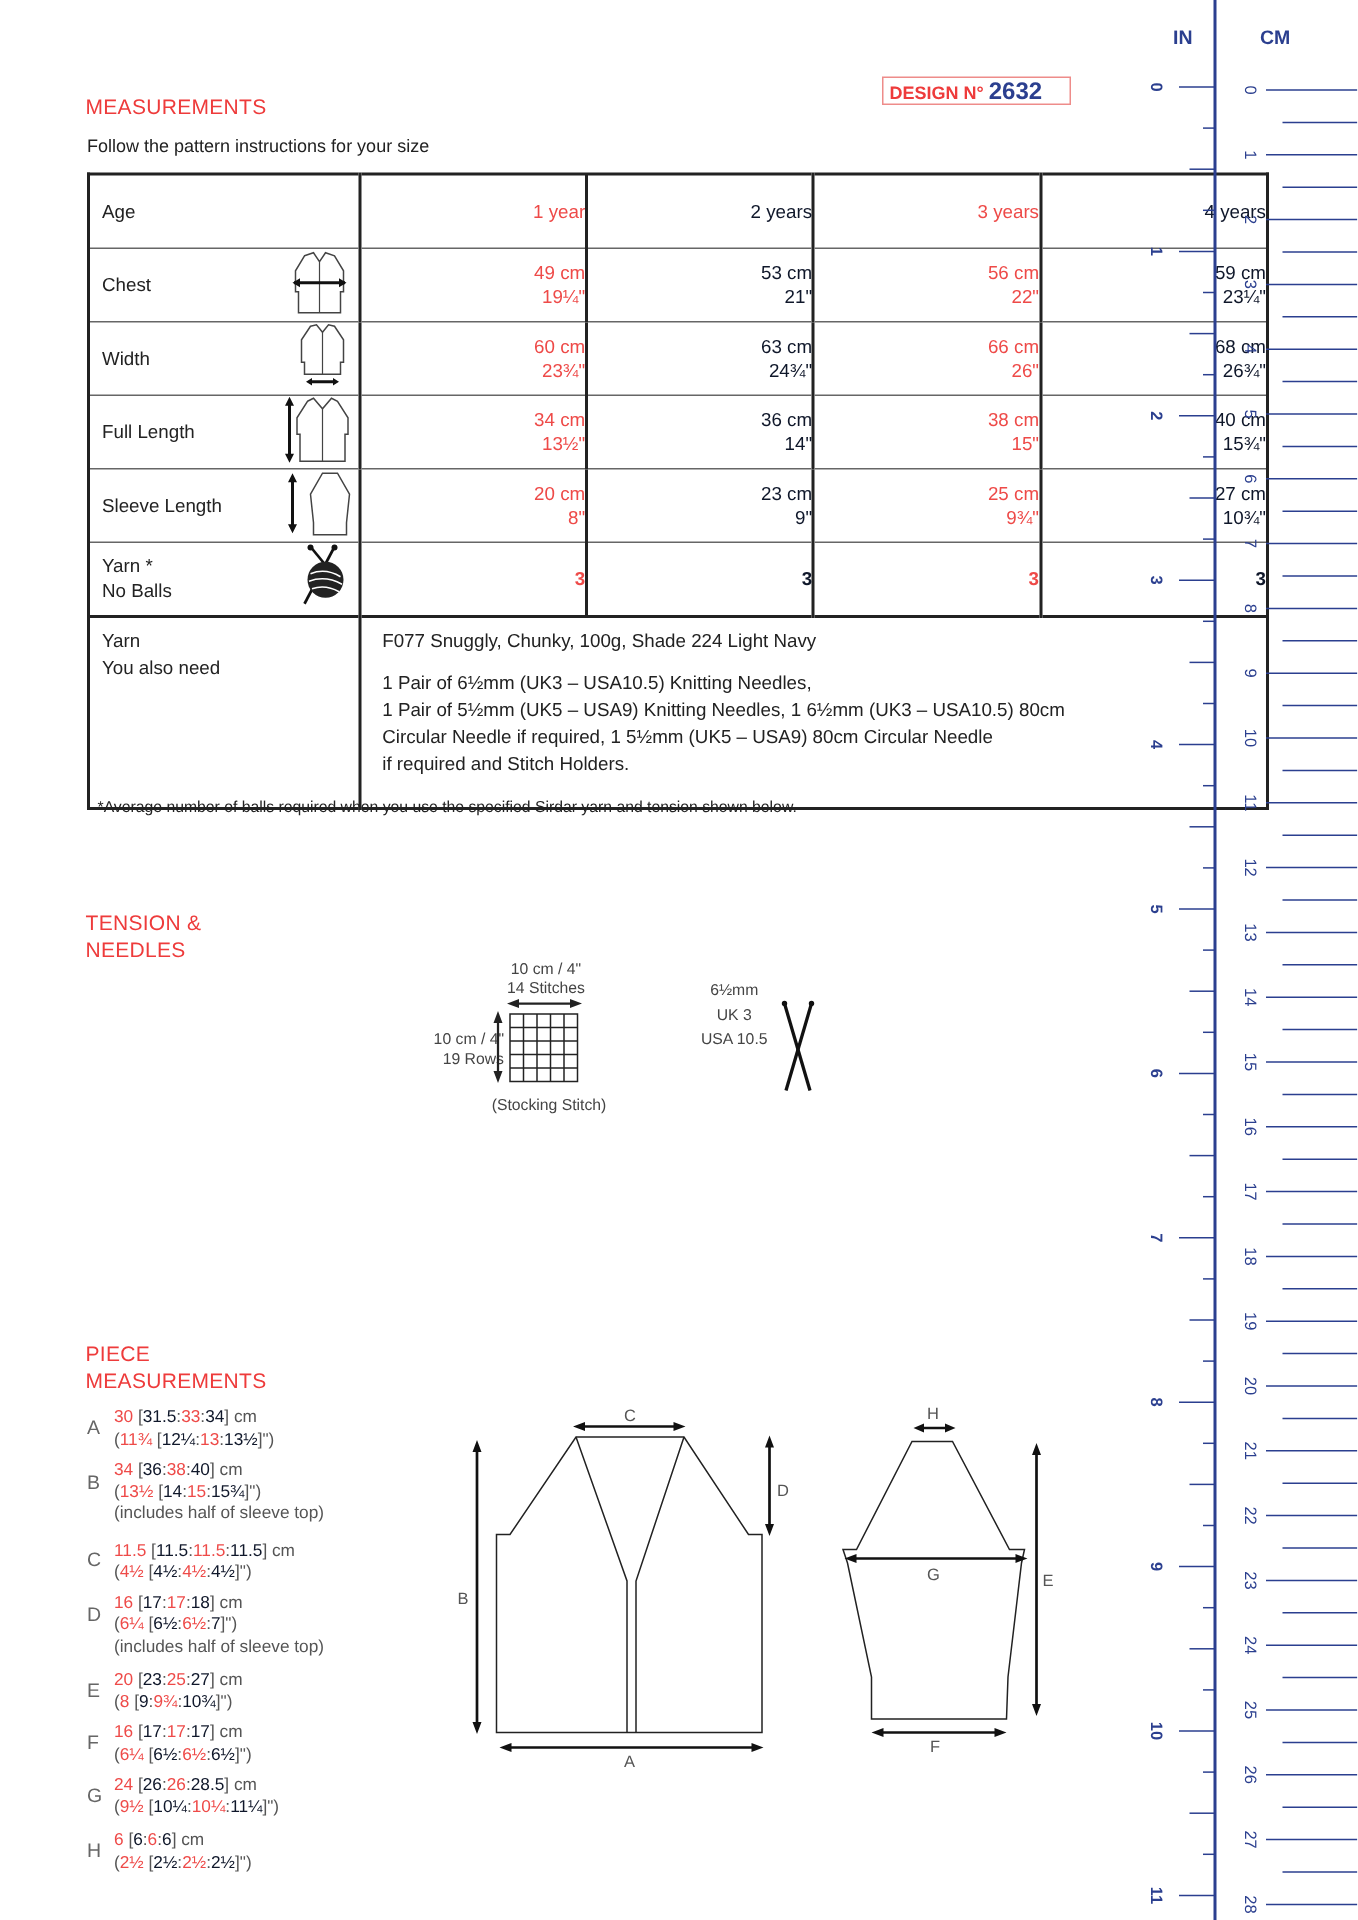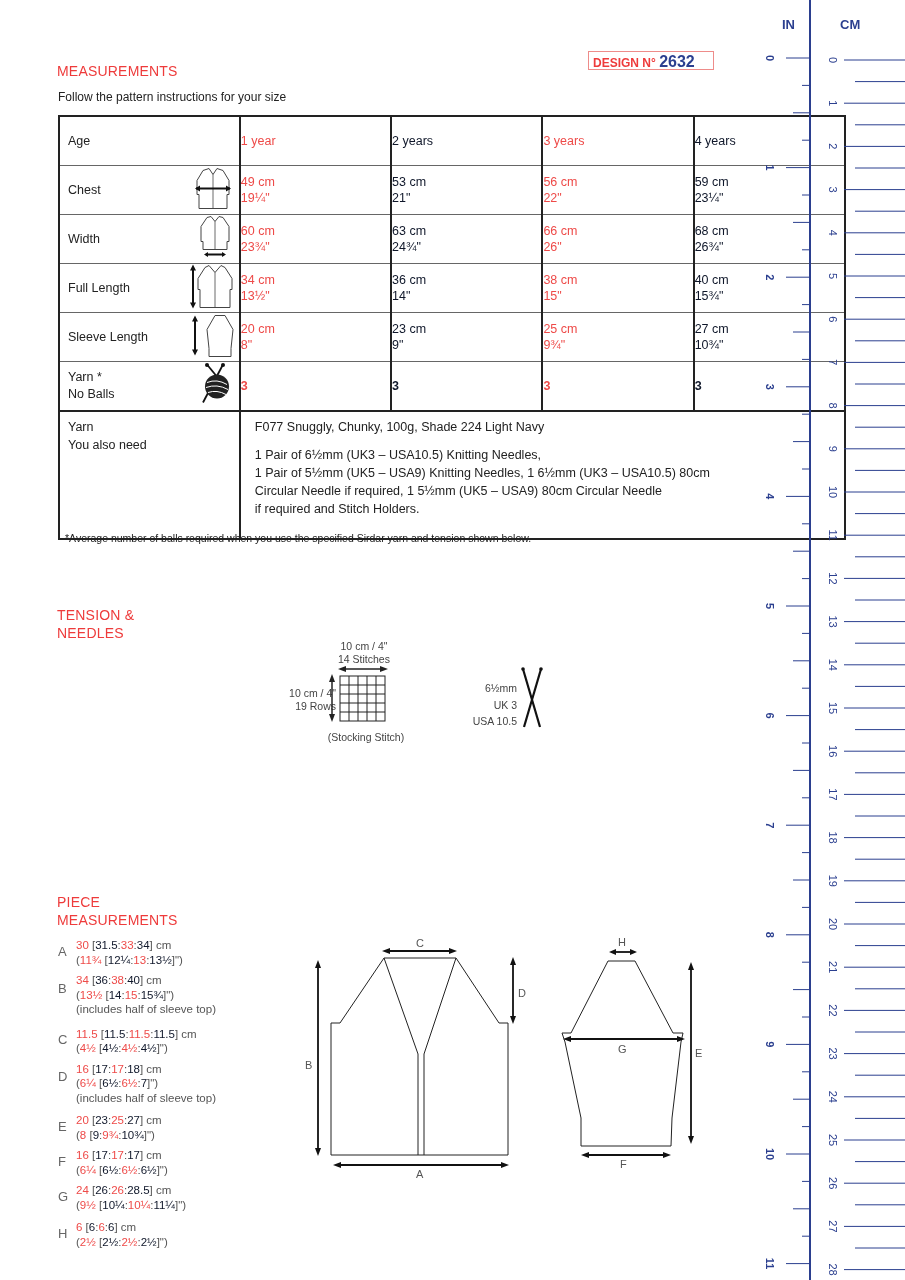--- a/index.html
+++ b/index.html
@@ -7,21 +7,21 @@
   .red { color:#ee4a48; }
   .blue { color:#0f172a;border-radius:22px; }
   .section-title { position:absolute; color:#ee3b3b; font-weight:normal; font-size:14px; line-height:18px; letter-spacing:0.2px; }
   #design-box { position:absolute; left:588px; top:51px; width:126px; height:19px; border:1px solid #ee8c8a; font-size:12px; line-height:19px; box-sizing:border-box; padding-left:4px; font-weight:bold; }
   #design-box .lbl { color:#ee3b3b; }
   #design-box .num { color:#2b3f8f; font-size:16px; }
   .intro { position:absolute; left:58px; top:90px; font-size:12px; }
   table.meas { position:absolute; left:58px; top:115px; width:788px; border-collapse:collapse; border:2px solid #222; font-size:12.5px; }
   table.meas td { border:1px solid #666; height:48px; padding:0; }
   table.meas td.label { width:143px; position:relative; padding-left:8px; border-right:2px solid #222; }
-  table.meas td.val { width:126px; text-align:left; line-height:16px; border-left:2px solid #222; }
+  table.meas td.val { width:126px; text-align:right; line-height:16px; border-left:2px solid #222; }
   table.meas tr.first td { height:48px; }
   table.meas tr.info td { height:auto; vertical-align:top; padding-top:6px; padding-bottom:20px; line-height:18px; }
   .row-icon { position:absolute; right:6px; top:50%; transform:translateY(-50%); }
   .footnote { position:absolute; left:65px; top:532px; font-size:10.5px; }
   .ruler { position:absolute; left:750px; top:0; width:155px; height:1280px; }
   .ruler .hdr { position:absolute; top:17px; color:#2b3f8f; font-weight:bold; font-size:13px; }
   .piece-list { position:absolute; left:62px; top:938px; font-size:11.5px; color:#555; }
   .piece-item { position:relative; padding-left:14px; margin-bottom:6px; line-height:14.5px; }
   .piece-item .letter { position:absolute; left:-4px; top:50%; transform:translateY(-55%); font-size:13px; color:#666; }
   .tension-txt { position:absolute; font-size:10.5px; color:#444; text-align:center; line-height:13px; }
@@ -226,21 +226,21 @@
       <line x1="40" y1="12" x2="40" y2="57"></line>
       <line x1="49" y1="12" x2="49" y2="57"></line>
       <line x1="58" y1="12" x2="58" y2="57"></line>
     <line x1="22" y1="21" x2="67" y2="21"></line>
       <line x1="22" y1="30" x2="67" y2="30"></line>
       <line x1="22" y1="39" x2="67" y2="39"></line>
       <line x1="22" y1="48" x2="67" y2="48"></line>
   </g>
 </svg>
 <div class="tension-txt" style="left:318px;top:731px;width:96px;">(Stocking Stitch)</div>
-<div class="tension-txt" style="left:462px;top:680px;width:55px;text-align:right;line-height:16.5px;">
+<div class="tension-txt" style="left:462px;top:652px;width:55px;text-align:center;line-height:16.5px;">
   <div>6½mm</div>
   <div>UK 3</div>
   <div>USA 10.5</div>
 </div>
 <svg style="position:absolute;left:518px;top:665px;" width="28" height="64" viewBox="0 0 28 64">
   <line x1="5" y1="4" x2="22" y2="62" stroke="#111" stroke-width="2.2"></line>
   <line x1="23" y1="4" x2="6" y2="62" stroke="#111" stroke-width="2.2"></line>
   <circle cx="5" cy="4" r="1.8" fill="#111"></circle>
     <circle cx="23" cy="4" r="1.8" fill="#111"></circle>
 </svg>

